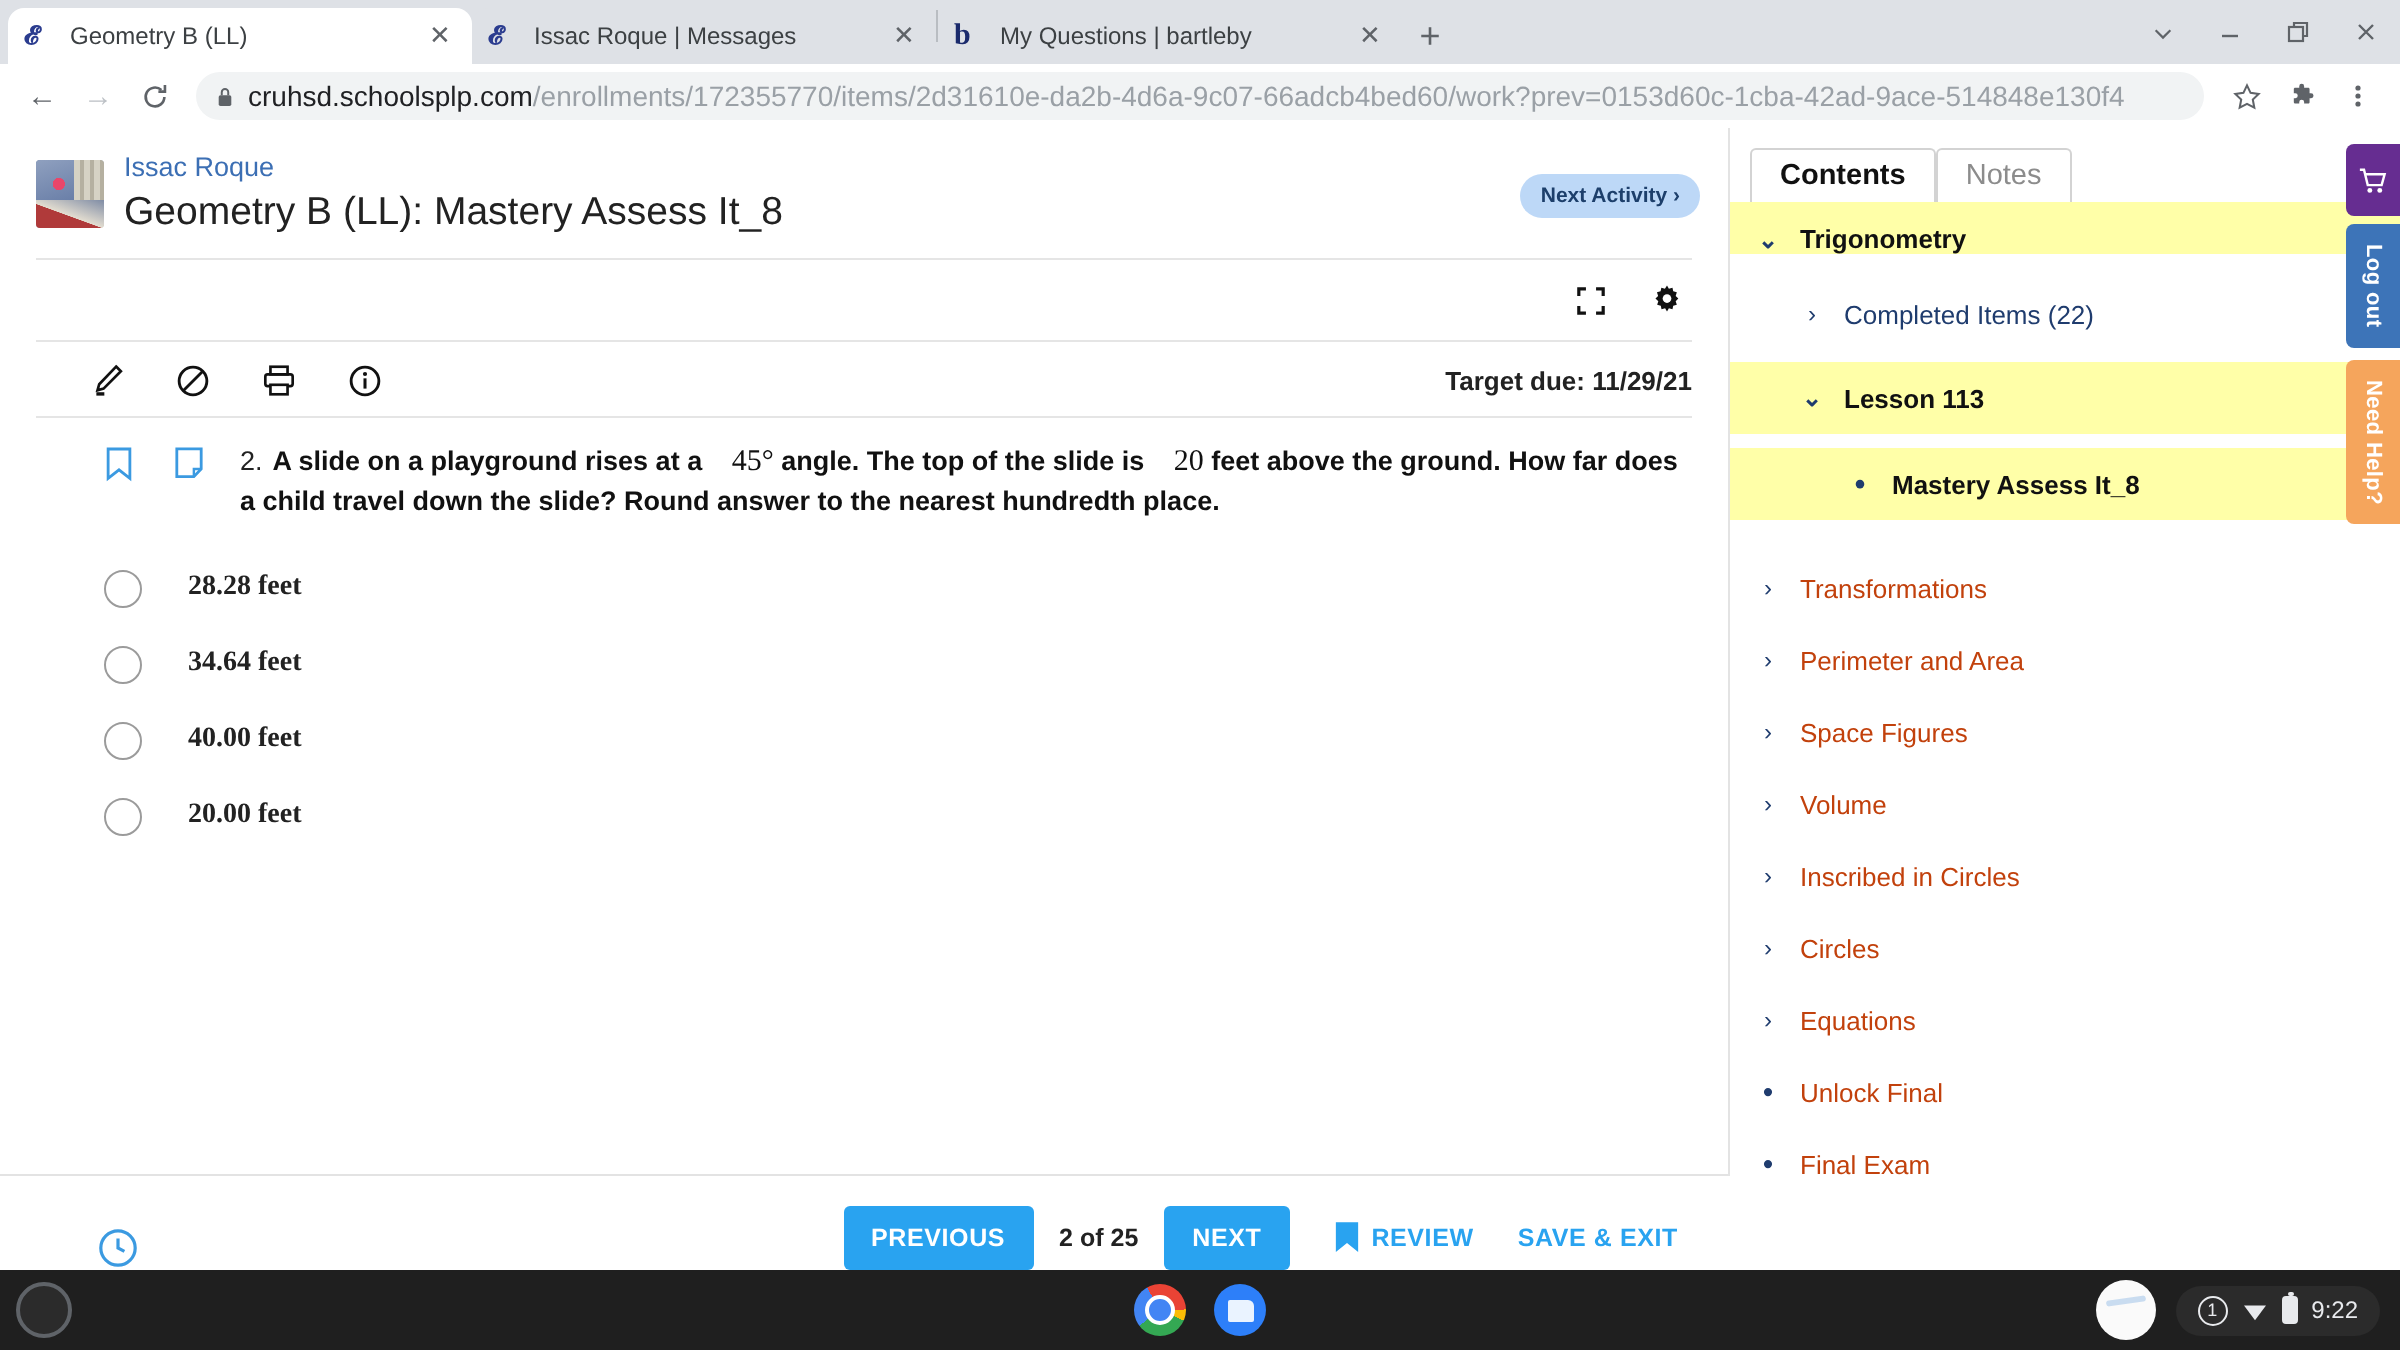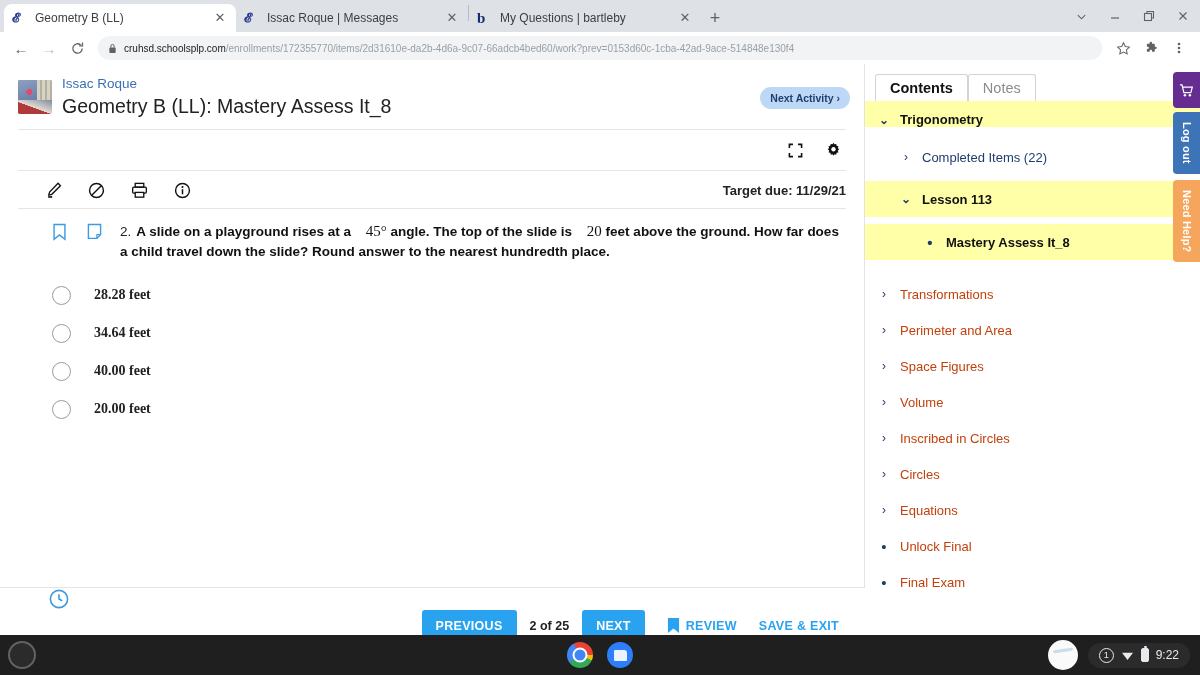--- a/index.html
+++ b/index.html
@@ -66,21 +66,21 @@
     justify-content: center; color: #5f6368; font-size: 15px; flex: none;
   }
   .navbtn.dim { color: #bdc1c6; }
   .urlbox {
     flex: 1; height: 24px; background: #f1f3f4; border-radius: 12px;
     display: flex; align-items: center; padding: 0 10px; gap: 7px;
     margin: 0 6px; overflow: hidden;
   }
   .lock { font-size: 10px; color: #5f6368; }
   .urltext {
-    font-size: 10px; color: #9aa0a6; white-space: nowrap; overflow: hidden; text-align: center;
+    font-size: 14px; color: #9aa0a6; white-space: nowrap; overflow: hidden; text-align: center;
   }
   .urltext b { color: #202124; font-weight: 400; }
   .omni-icons { display: flex; align-items: center; gap: 2px; }
 
   
   .page {
     position: absolute; top: 64px; left: 0; width: 1200px; height: 571px;
     background: #fff; display: flex;
   }
   .leftcol {
@@ -154,22 +154,22 @@
     flex: none;
   }
   .opt-label {
     font-size: 14px; color: #222; font-family: "Liberation Serif", serif;
     font-weight: bold;
   }
 
   
   .botbar {
     position: absolute; bottom: 0; left: 0; width: 865px; height: 48px;
-    border-top: 1px solid #e3e3e3; display: flex; align-items: flex-start;
-    padding: 0 26px 0 48px; background:#fff;flex-direction:column;
+    border-top: 1px solid #e3e3e3; display: flex; align-items: flex-end;
+    padding: 0 26px 0 48px; background:#fff;
   }
   .clockicon { flex: none; }
   .botnav { margin-left: auto; display: flex; align-items: center; gap: 0; }
   .btn-blue {
     background: #29a3f0; color: #fff; font-size: 12.5px; font-weight: bold;
     border: none; border-radius: 3px; padding: 9px 14px; letter-spacing: .3px;
     font-family: "Liberation Sans", sans-serif;
   }
   .pagecount { font-size: 12.5px; color: #222; font-weight: bold; padding: 0 13px; }
   .link-btn {

